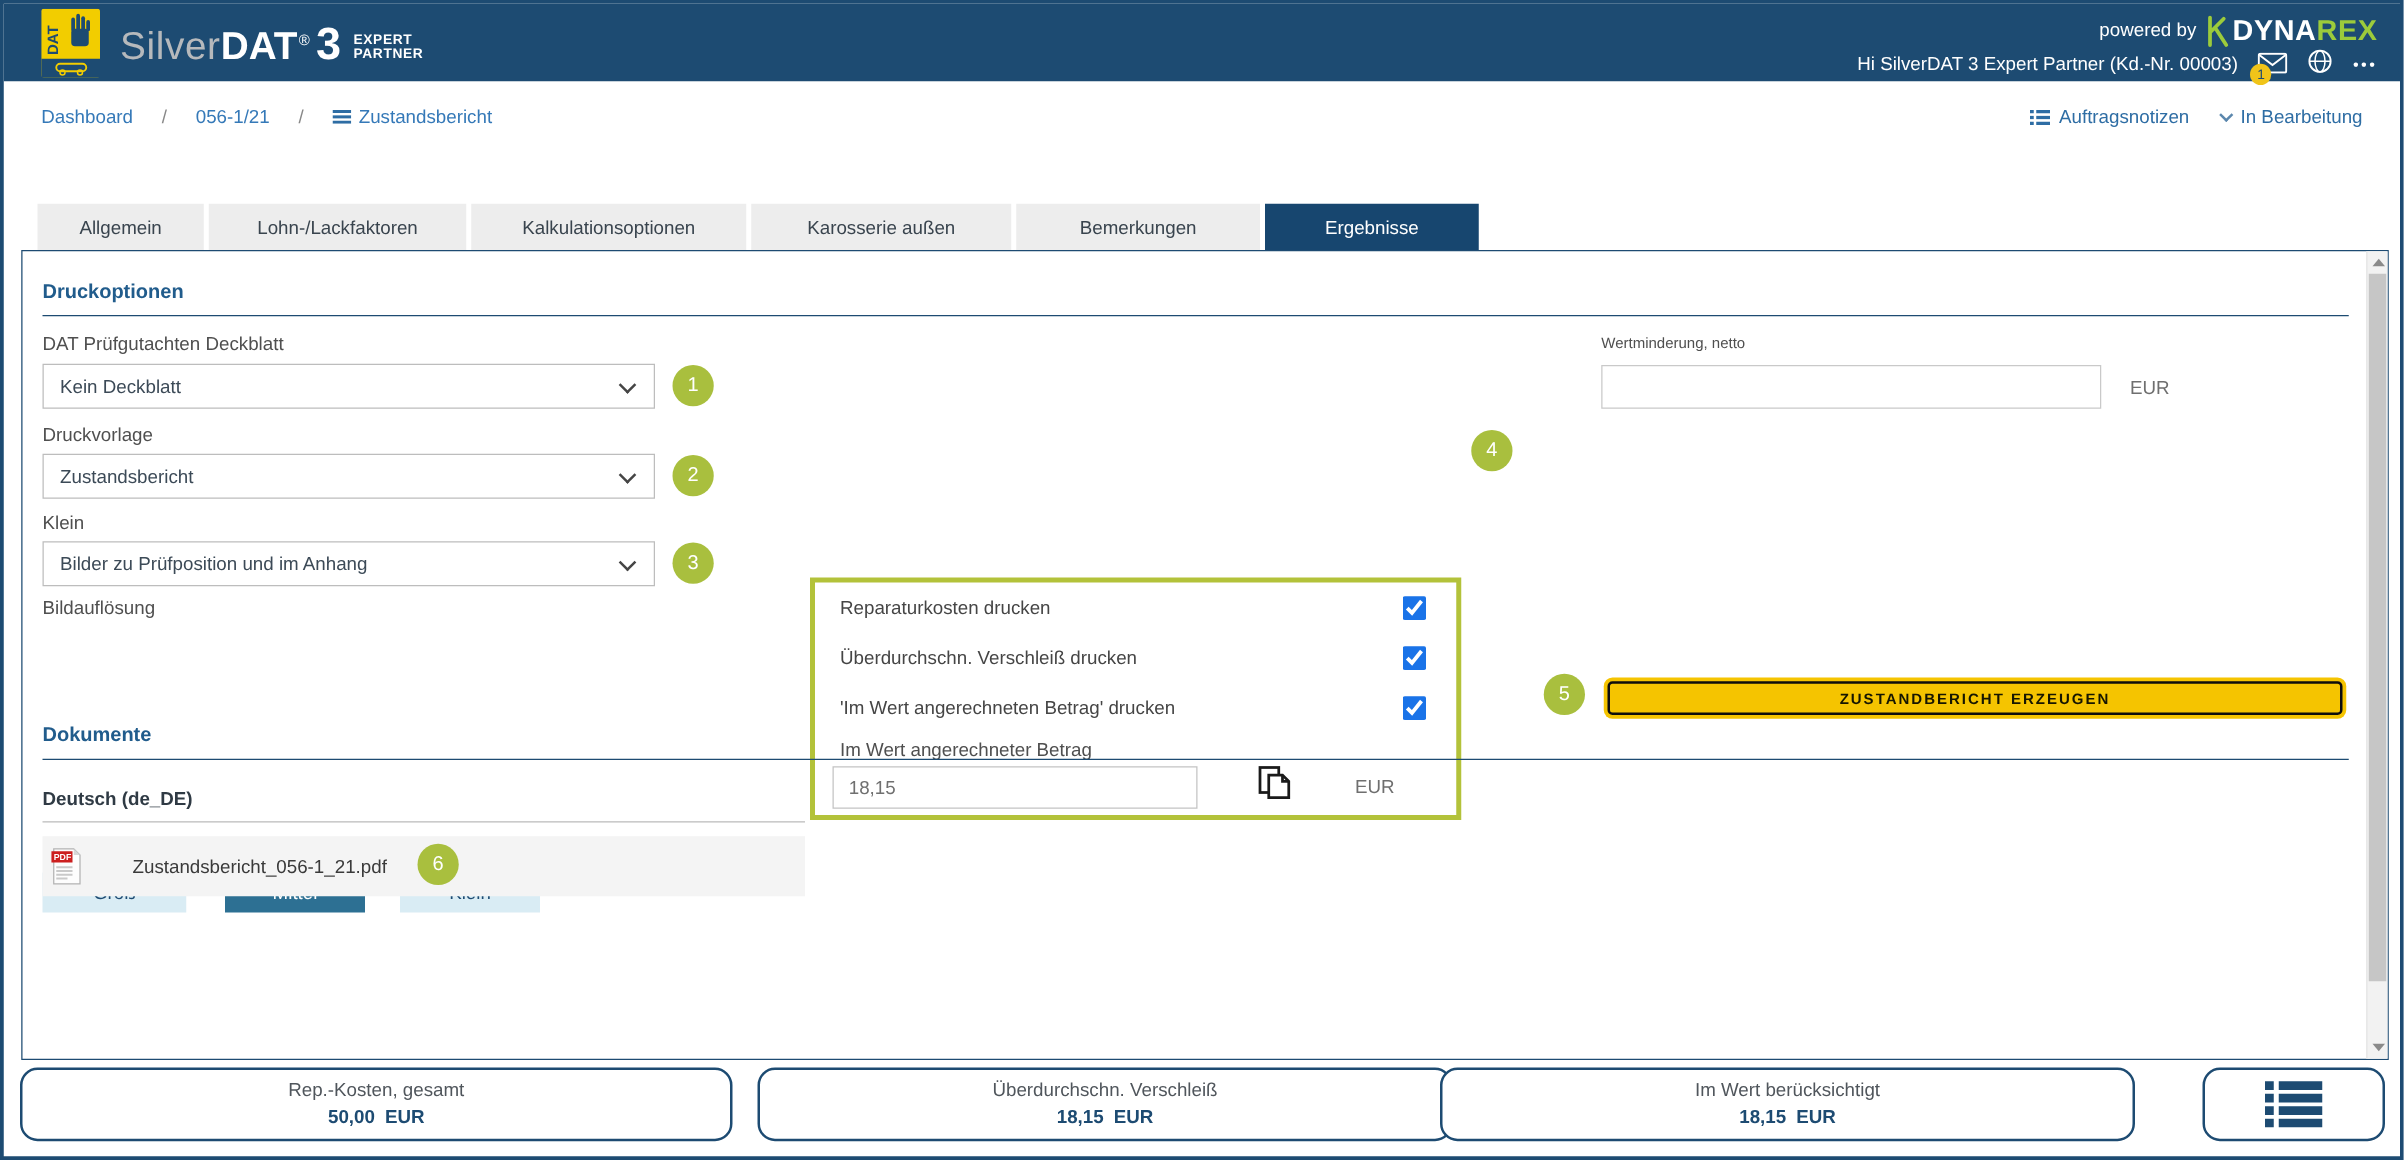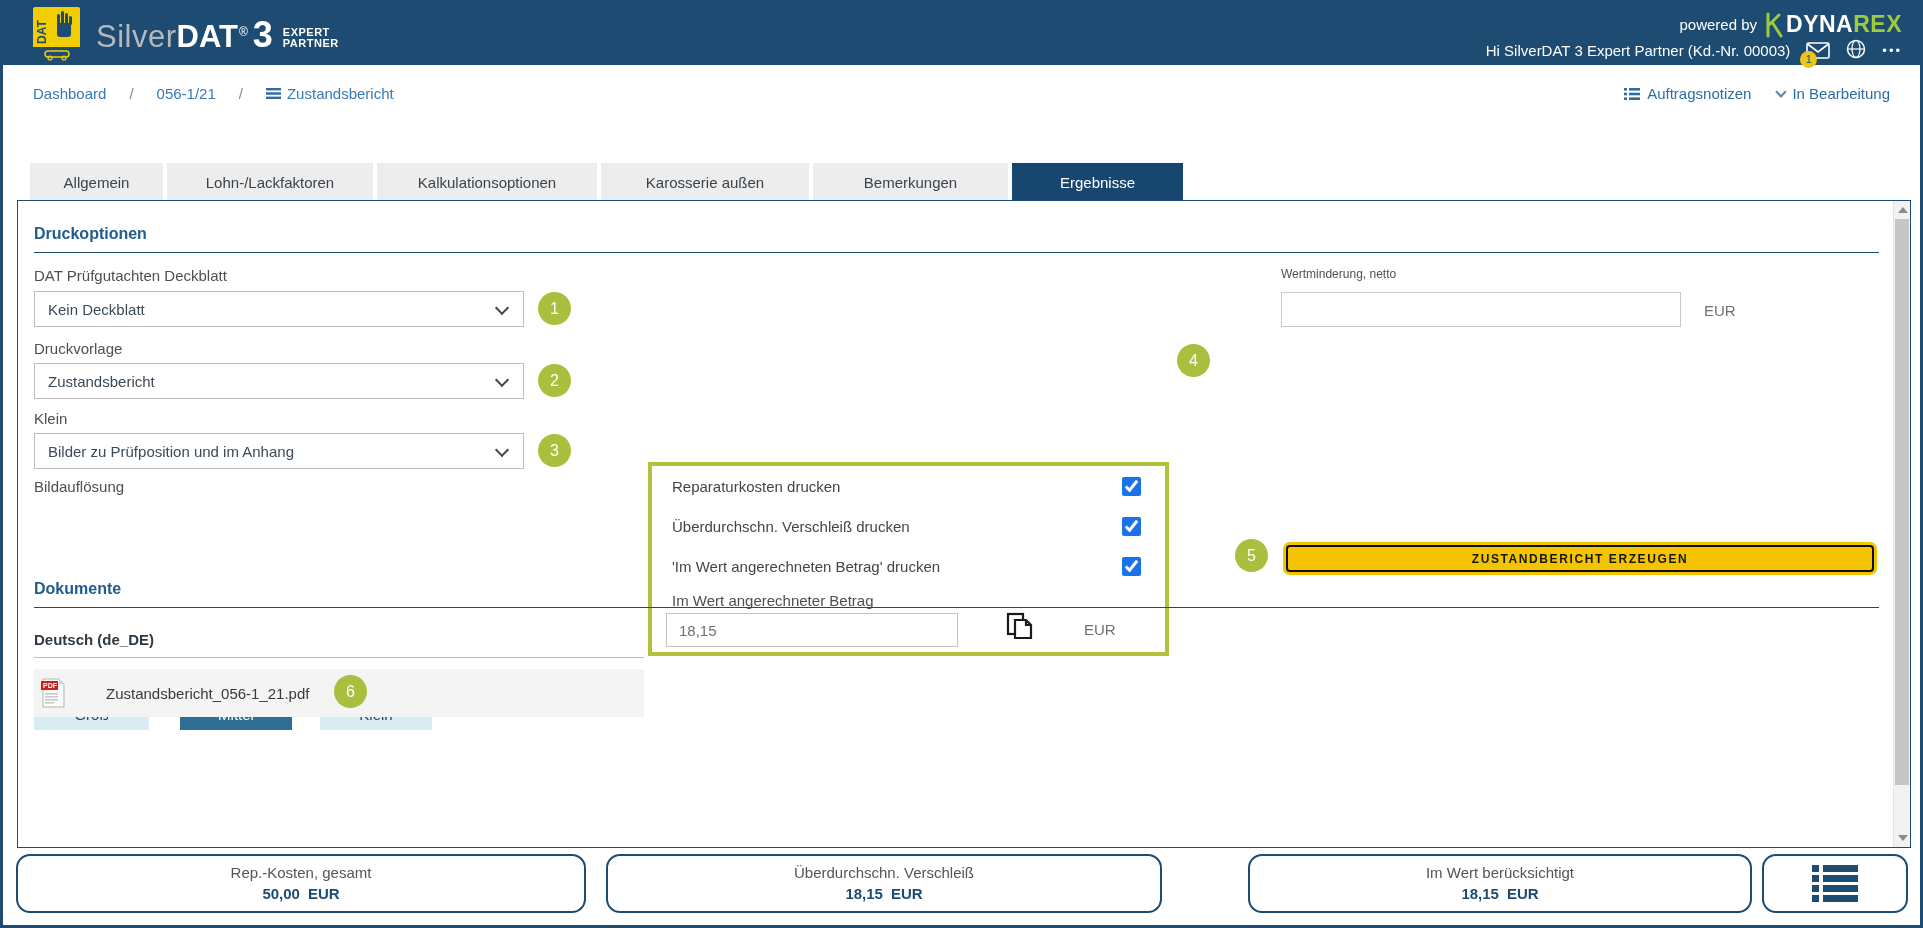--- a/index.html
+++ b/index.html
@@ -97,21 +97,21 @@
   .sb-dn { bottom: 6px; border-top: 6px solid #8a8a8a; }
 
   
   .fbox { position: absolute; top: 851px; height: 59px; border: 2px solid #1d4b72; border-radius: 14px;
           background: #fff; display: flex; flex-direction: column; align-items: center; justify-content: space-between;
           padding: 8px 0 9px 0; }
   .fbox .flab { font-size: 15px; color: #50565c; }
   .fbox .fval { font-size: 15px; font-weight: bold; color: #1d4b72; display: flex; gap: 8px; }
   .fbox1 { left: 13px;  width: 570px; }
   .fbox2 { left: 603px; width: 556px; }
-  .fbox3 { left: 1245px; width: 504px; }
+  .fbox3 { left: 1149px; width: 556px; }
   .fbox4 { left: 1759px; width: 146px; align-items: center; justify-content: center; cursor: pointer; }
 </style>
 </head>
 <body>
 
 <div class="page">
 
   <div class="topbar">
     <div class="brand">
       <svg width="47" height="55">

